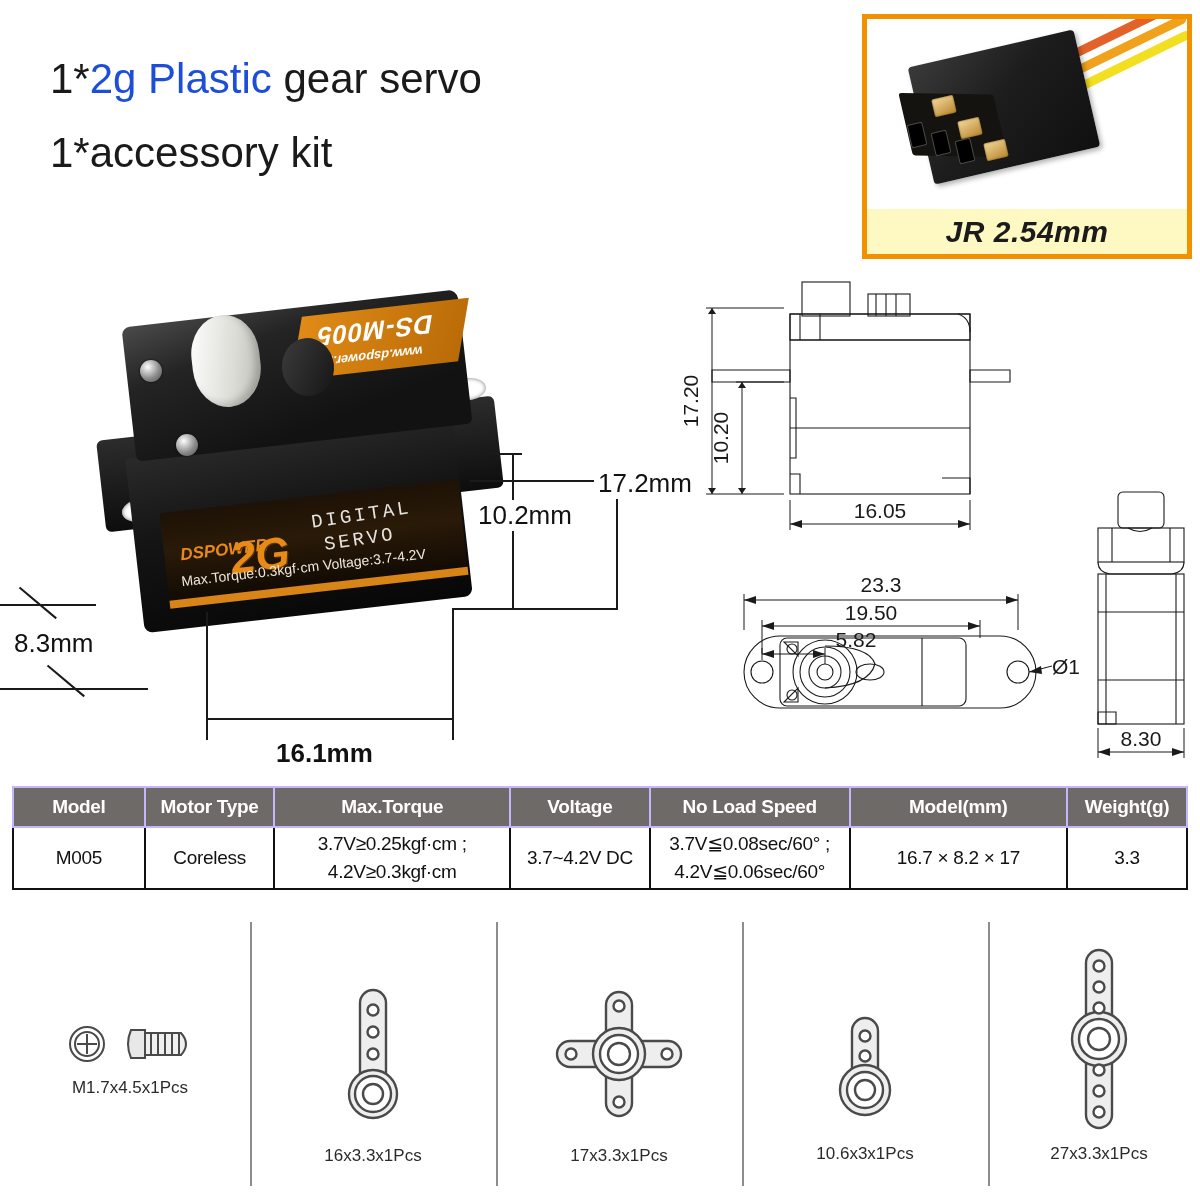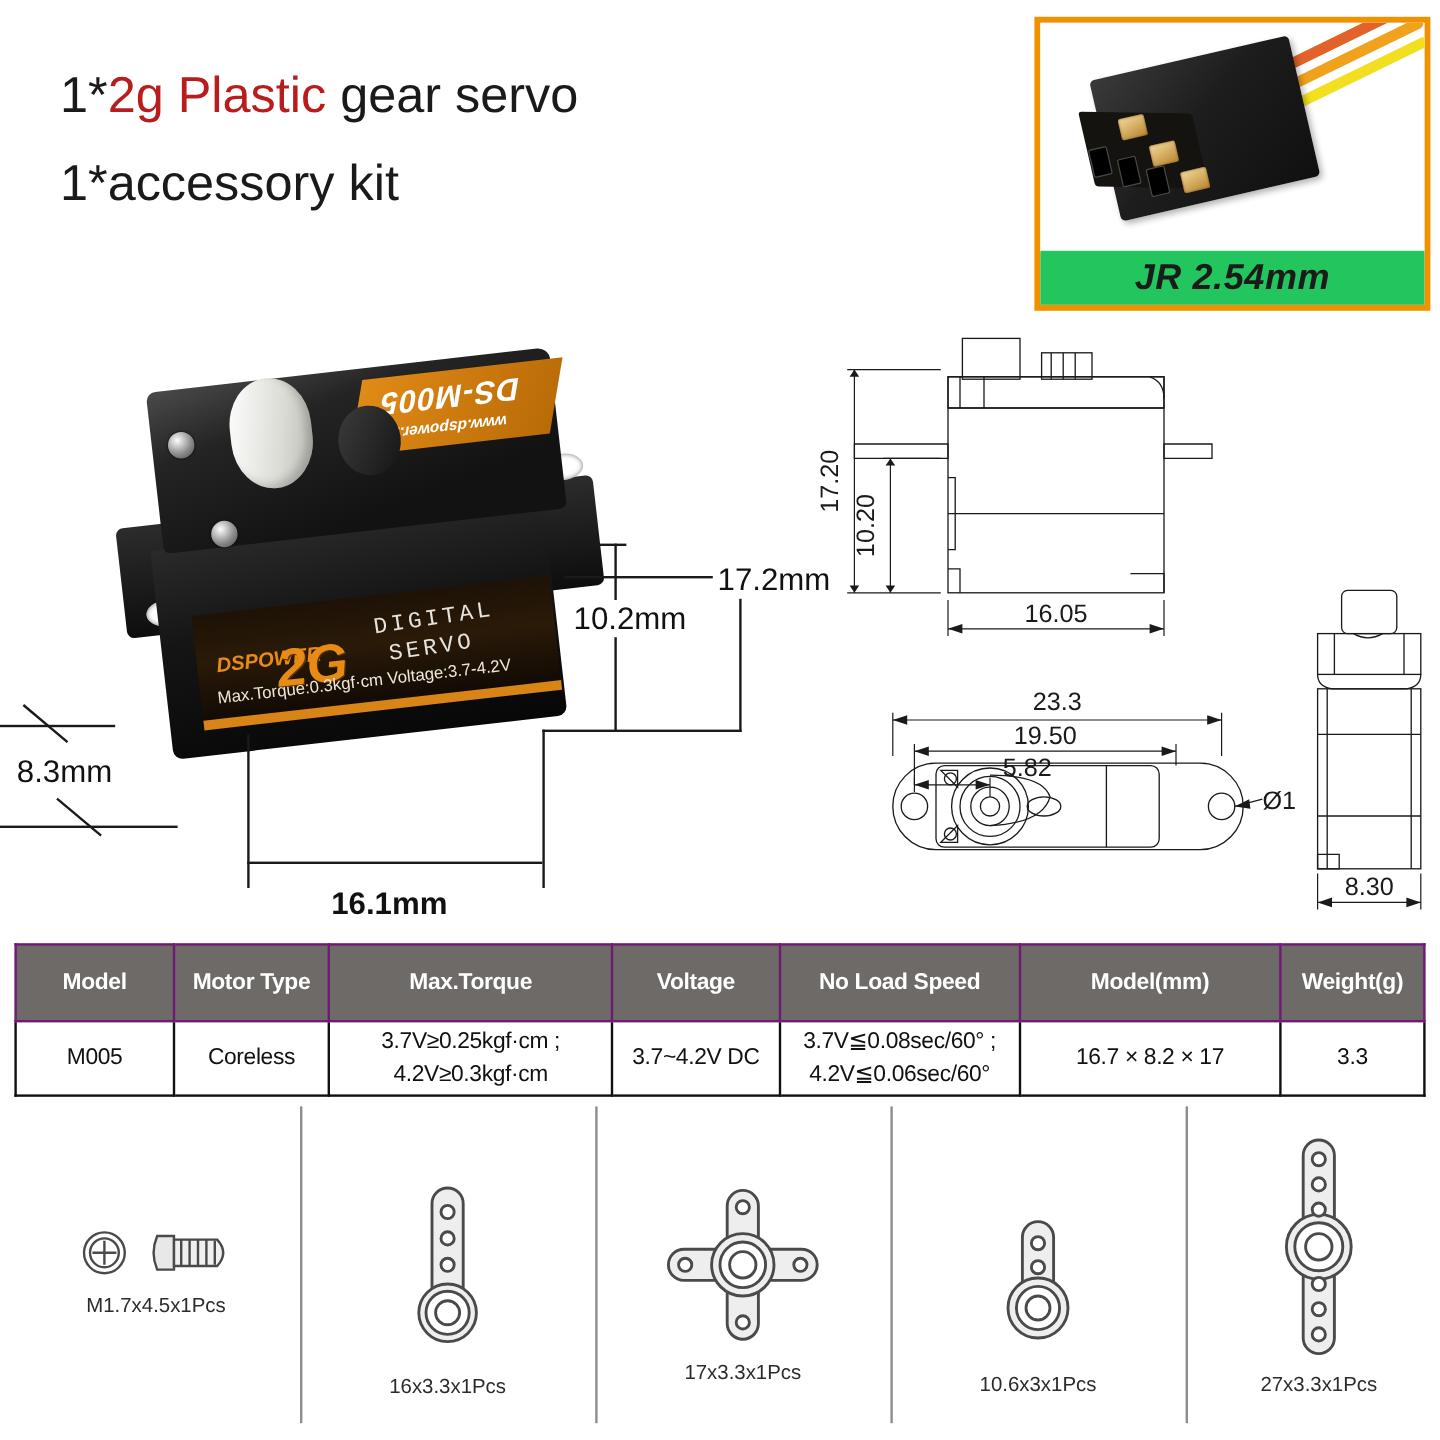--- a/index.html
+++ b/index.html
@@ -13,36 +13,36 @@
   }
   .page { position: absolute; inset: 0; }
 
   
   .pkg-block { position: absolute; left: 50px; top: 42px; }
   .pkg-line {
     font-size: 42px; line-height: 74px;
     color: #1a1a1a; white-space: nowrap;
     font-family: "Liberation Sans", sans-serif;
   }
-  .pkg-hl { color: #b91c1c; }
+  .pkg-hl { color: #1d4ed8; }
 
   
   .jr-badge {
     position: absolute; left: 862px; top: 14px;
     width: 330px; height: 245px;
     border: 5px solid #f29100;
     background: #ffffff;
   }
   .jr-photo {
     position: absolute; left: 0; top: 0; right: 0; height: 192px;
     background: #ffffff; overflow: hidden;
   }
   .jr-label {
     position: absolute; left: 0; right: 0; bottom: 0; height: 45px;
-    background: #22c55e; color: #1b1b1b;
+    background: #fef9c3; color: #1b1b1b;
     font-size: 30px; font-weight: bold; font-style: italic;
     display: flex; align-items: center; justify-content: center;
     letter-spacing: .5px;
   }
   .conn-body {
     position: absolute; left: 52px; top: 28px; width: 170px; height: 120px;
     background: linear-gradient(140deg,#3a3a3a 0%, #1d1d1d 45%, #101010 100%);
     transform: rotate(-13deg); border-radius: 4px;
     box-shadow: 2px 3px 5px rgba(0,0,0,.3);
   }
@@ -160,21 +160,21 @@
 
   
   .spec-table {
     position: absolute; left: 12px; top: 786px; width: 1176px;
     border-collapse: collapse;
     font-family: "Liberation Sans", sans-serif;
   }
   .spec-table th {
     background: #6e6a68; color: #ffffff;
     font-size: 19px; font-weight: bold;
-    border: 2px solid #701a75; height: 64px; padding: 0 4px;
+    border: 2px solid #c4b5fd; height: 40px; padding: 0 4px;
     letter-spacing: -.3px;
   }
   .spec-table td {
     background: #fff; color: #111; font-size: 19px;
     border: 2px solid #111; height: 62px; padding: 2px 4px;
     text-align: center; vertical-align: middle; letter-spacing: -.3px;
   }
   .two-line { line-height: 1.45; }
 
   
@@ -465,21 +465,21 @@
         </g>
         <g fill="#ffffff" stroke="#4a4a4a" stroke-width="2.4">
           <circle cx="75" cy="70" r="19"></circle>
           <circle cx="75" cy="70" r="11"></circle>
           <circle cx="75" cy="22" r="5.5"></circle>
           <circle cx="75" cy="118" r="5.5"></circle>
           <circle cx="27" cy="70" r="5.5"></circle>
           <circle cx="123" cy="70" r="5.5"></circle>
         </g>
       </svg>
-      <div class="acc-caption" style="margin-top:10px;">17x3.3x1Pcs</div>
+      <div class="acc-caption" style="margin-top:22px;">17x3.3x1Pcs</div>
     </div>
 
     <div class="acc-cell" style="left:762px;top:88px;width:206px;">
       <svg class="acc-art" width="90" height="116" viewBox="0 0 90 116">
         <g fill="#eeeeee" stroke="#4a4a4a" stroke-width="2.4">
           <path d="M45 8 a13 13 0 0 1 13 13 l0 46 a13 13 0 0 1 -26 0 l0 -46 a13 13 0 0 1 13 -13 z"></path>
           <circle cx="45" cy="80" r="25"></circle>
         </g>
         <g fill="#ffffff" stroke="#4a4a4a" stroke-width="2.4">
           <circle cx="45" cy="80" r="18"></circle>

